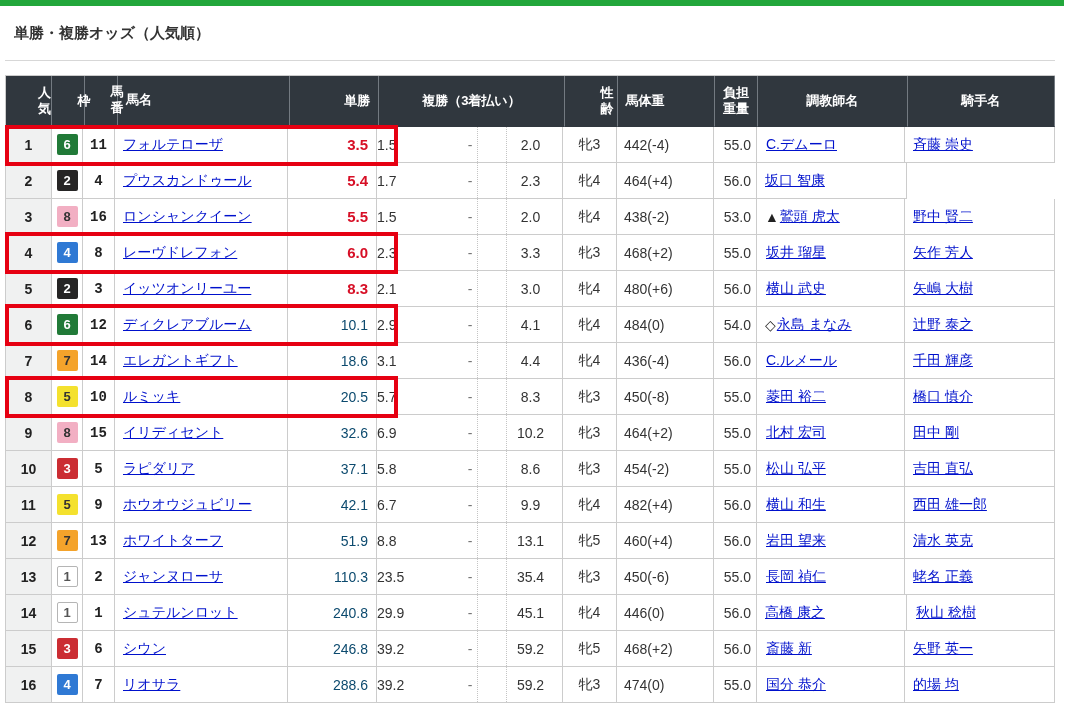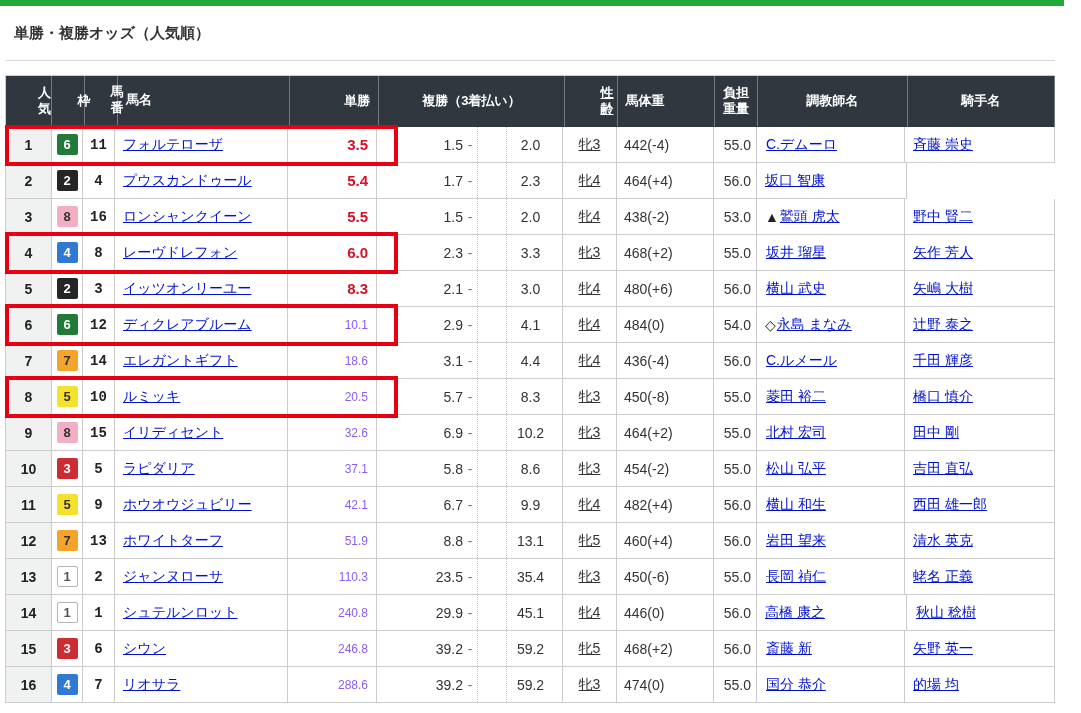--- a/index.html
+++ b/index.html
@@ -35,39 +35,39 @@
     border-right:1px solid var(--border); border-bottom:1px solid var(--border);
     height:100%;
   }
   
   .c-rank{width:46px; justify-content:center;}
   .c-waku{width:31px; justify-content:center;}
   .c-uma{width:32px; justify-content:center;font-family:Liberation Mono, monospace;}
   .c-horse{width:173px; justify-content:flex-start; padding-left:8px;font-family:Liberation Mono, monospace;}
   .c-win{width:89px; justify-content:flex-end; padding-right:8px;}
   .c-place{width:186px; padding:0;}
-  .c-sexage{width:54px; justify-content:center;text-decoration:underline;}
+  .c-sexage{width:54px; justify-content:center;}
   .c-weight{width:97px; justify-content:flex-start; padding-left:7px;}
   .c-load{width:43px; justify-content:flex-end; padding-right:5px;}
   .c-jockey{width:148px; justify-content:flex-start; padding-left:8px;}
   .c-trainer{width:150px; justify-content:flex-start; padding-left:8px;}
 
   .td.c-rank{background:var(--rank-bg); font-weight:bold; color:#222;}
   .td.c-uma{font-weight:bold; color:#222;}
 
   .waku-badge{
     width:21px; height:21px; display:flex; align-items:center; justify-content:center;
     font-size:13px; font-weight:bold; border-radius:2px;
   }
   a.cell-link{color:var(--link); text-decoration:underline; white-space:nowrap;}
-  .win-odds{color:#8b5cf6; font-size:12px;}
+  .win-odds{color:#0c4a6e; font-size:14px;}
   .win-odds.hot{color:var(--hot); font-weight:bold; font-size:15px;}
 
   .place-wrap{display:flex; width:100%; height:100%; align-items:center;}
-  .place-low{flex:0 0 86px; text-align:right;}
+  .place-low{flex:0 0 86px; }
   .place-dash{flex:0 0 14px; text-align:center; color:#777;}
   .place-gap{width:30px; height:100%; border-left:1px dotted #c4c4c4; border-right:1px dotted #c4c4c4;}
   .place-high{flex:1; text-align:center; padding-right:8px;}
 
   .jockey-prefix{color:#222; margin-right:1px;}
 
   .hl{
     position:absolute; left:-1px; top:-3px; width:393px; height:42px;
     border:4px solid var(--hl); pointer-events:none; z-index:3;
   }

